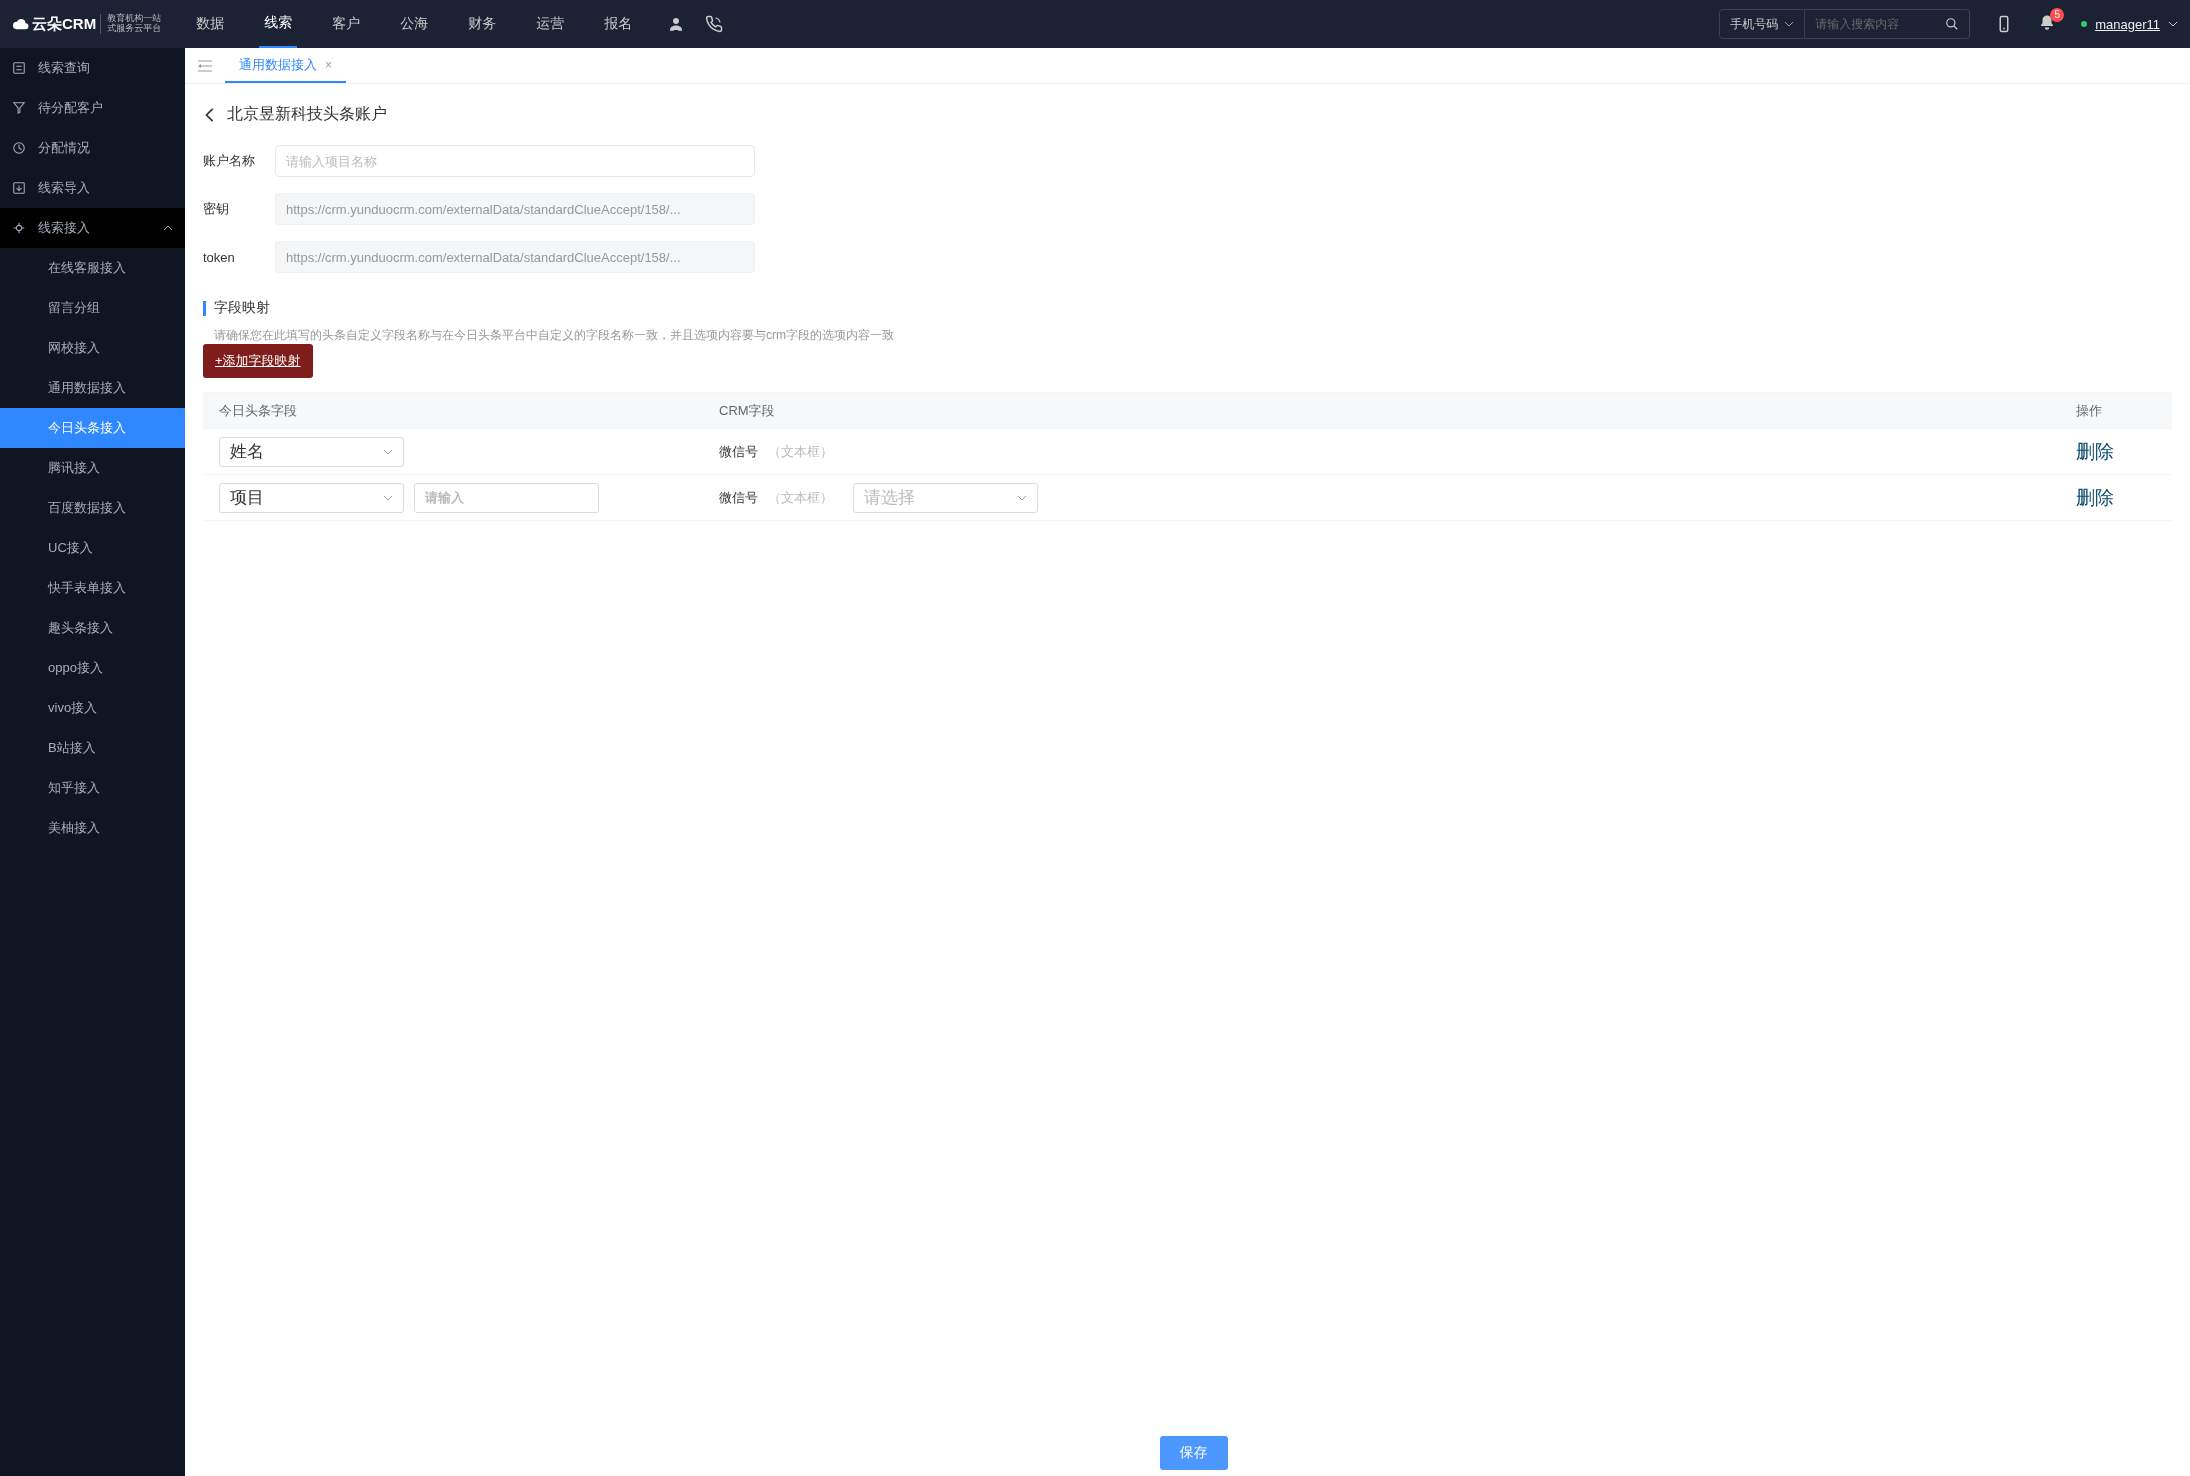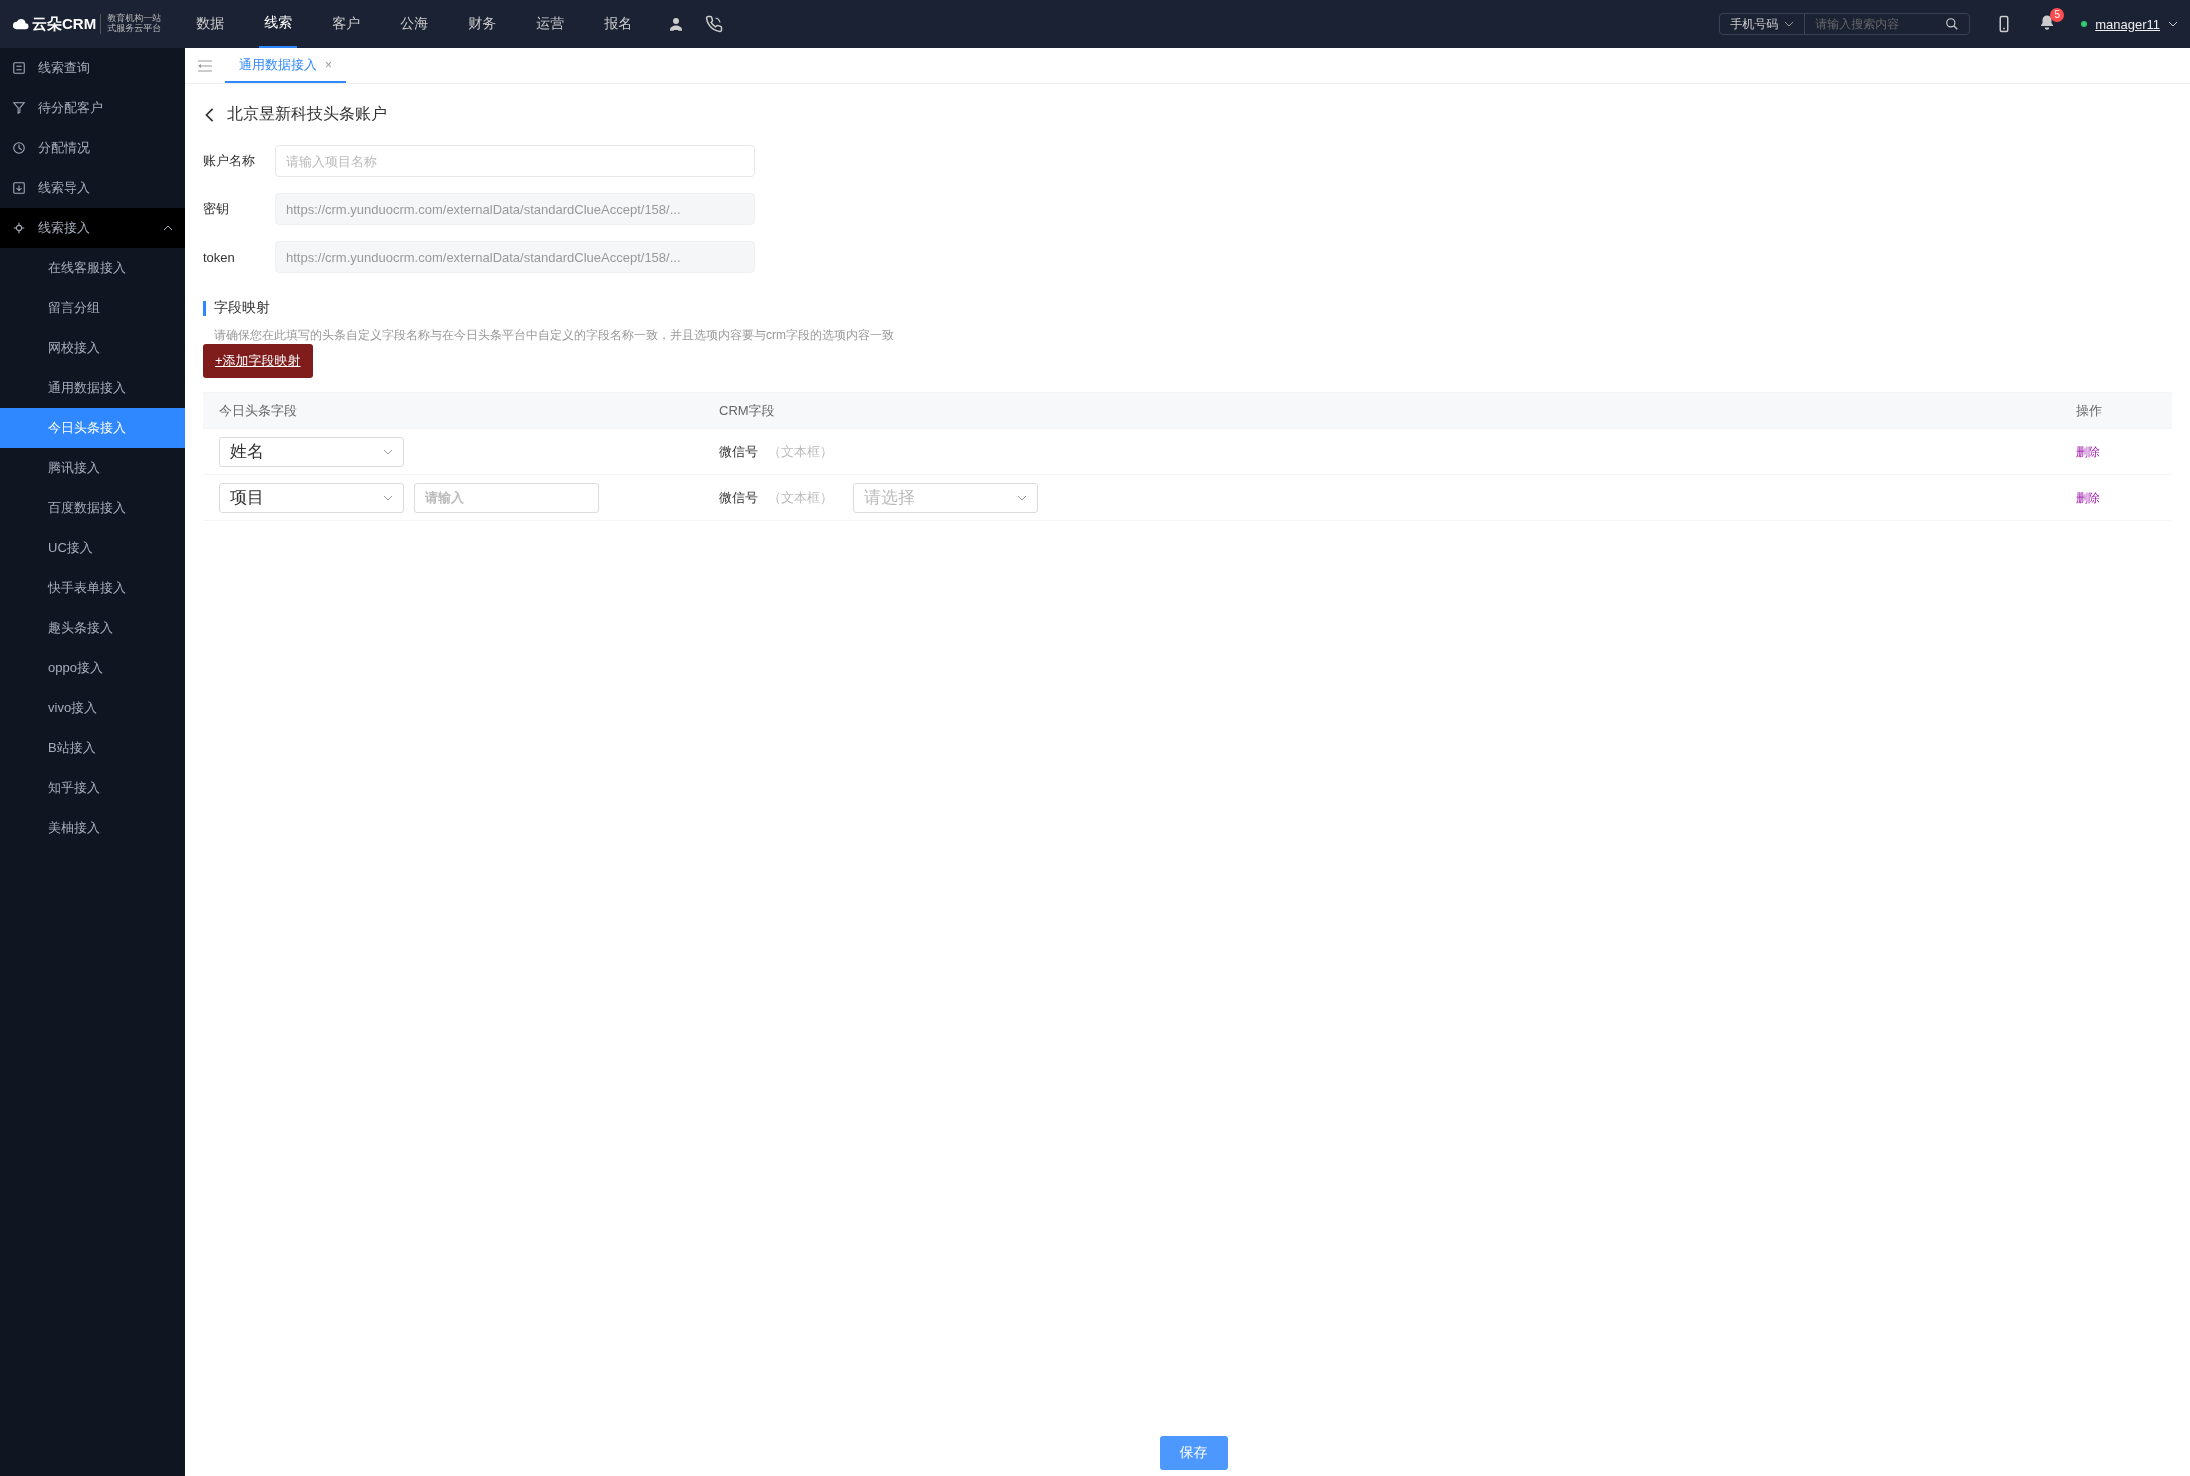--- a/index.html
+++ b/index.html
@@ -10,21 +10,21 @@
 .logo { display: flex; align-items: center; gap: 4px; margin-right: 30px; }
 .logo-main { font-size: 15px; font-weight: bold; display: flex; align-items: center; }
 .logo-sub { font-size: 9px; color: #bbb; border-left: 1px solid #555; padding-left: 6px; line-height: 1.1; }
 .logo-cloud { width: 18px; height: 12px; margin-right: 2px; }
 .top-nav { display: flex; gap: 30px; height: 100%; align-items: center; }
 .top-nav-item { color: #ccc; cursor: pointer; font-size: 14px; padding: 0 5px; height: 100%; display: flex; align-items: center; }
 .top-nav-item.active { color: #fff; border-bottom: 2px solid #2f88ff; }
 .top-icons { display: flex; gap: 20px; margin-left: 30px; align-items: center; }
 .top-icon { width: 18px; height: 18px; color: #ccc; cursor: pointer; }
 .spacer { flex: 1; }
-.search-box { display: flex; align-items: center; border: 1px solid #3a4256; border-radius: 4px; height: 22px; background: #1b2233; }
+.search-box { display: flex; align-items: center; border: 1px solid #3a4256; border-radius: 4px; height: 30px; background: #1b2233; }
 .search-select { padding: 0 10px; color: #ccc; border-right: 1px solid #3a4256; height: 100%; display: flex; align-items: center; gap: 6px; font-size: 12px; cursor: pointer; }
 .search-input { background: transparent; border: none; outline: none; color: #fff; padding: 0 10px; width: 130px; font-size: 12px; }
 .search-input::placeholder { color: #666; }
 .search-icon { width: 14px; height: 14px; margin: 0 10px; color: #ccc; cursor: pointer; }
 .header-right { display: flex; align-items: center; gap: 25px; margin-left: 25px; }
 .notif { position: relative; cursor: pointer; }
 .notif-badge { position: absolute; top: -6px; right: -8px; background: #ff4d4f; color: #fff; font-size: 10px; border-radius: 8px; min-width: 14px; height: 14px; display: flex; align-items: center; justify-content: center; padding: 0 3px; }
 .user-menu { display: flex; align-items: center; gap: 8px; color: #eee; cursor: pointer; font-size: 13px; text-decoration: underline; }
 .status-dot { width: 6px; height: 6px; background: #2ecc71; border-radius: 50%; }
 
@@ -69,21 +69,21 @@
 .table-row { display: flex; height: 46px; align-items: center; padding: 0 16px; border-bottom: 1px solid #f5f5f5; }
 .col1 { width: 500px; display: flex; gap: 10px; align-items: center; }
 .col2 { flex: 1; display: flex; gap: 10px; align-items: center; }
 .col3 { width: 80px; }
 .select-box { width: 185px; height: 30px; border: 1px solid #dcdcdc; border-radius: 3px; display: flex; align-items: center; padding: 0 10px; background: #fff; cursor: pointer; justify-content: space-between; font-size: 17px; }
 .select-box .placeholder { color: #bbb; }
 .inp-small { width: 185px; height: 30px; border: 1px solid #dcdcdc; border-radius: 3px; padding: 0 10px; font-size: 13px; font-weight: bold; }
 .inp-small::placeholder { color: #bbb; }
 .crm-label { font-size: 13px; }
 .crm-hint { color: #bbb; font-size: 13px; }
-.link-btn { color: #a21caf; cursor: pointer; font-size: 12px; }
+.link-btn { color: #0c4a6e; cursor: pointer; font-size: 19px; }
 
 .footer-bar { position: absolute; bottom: 0; left: 12px; right: 0; height: 48px; background: #fff; display: flex; align-items: center; justify-content: center; border-top: 1px solid #fff; }
 .save-btn { background: #4c98ff; color: #fff; border: none; border-radius: 3px; padding: 8px 20px; font-size: 14px; cursor: pointer; }
 
 .chev-svg { width: 10px; height: 10px; color: #999; }
 </style>
 </head>
 <body>
 
 <div class="header">

